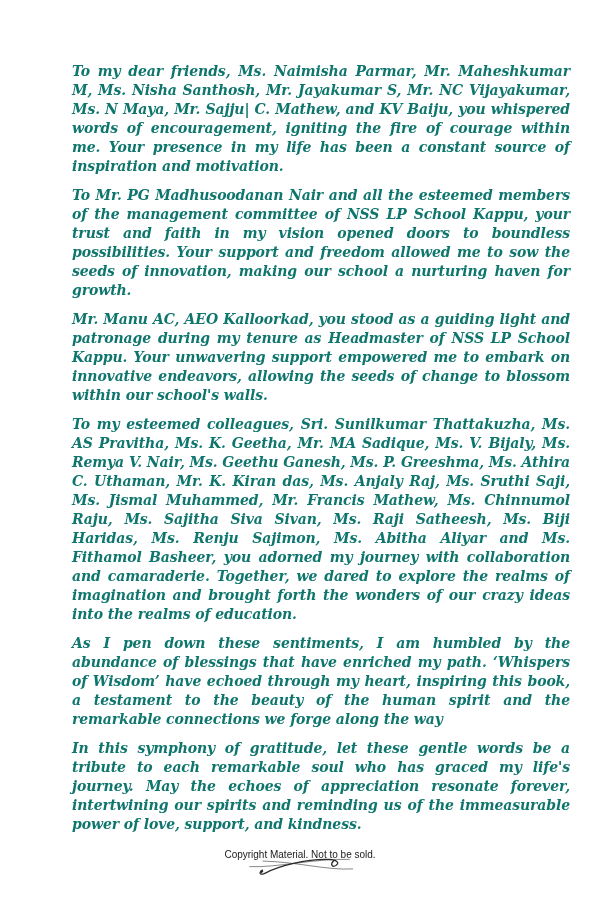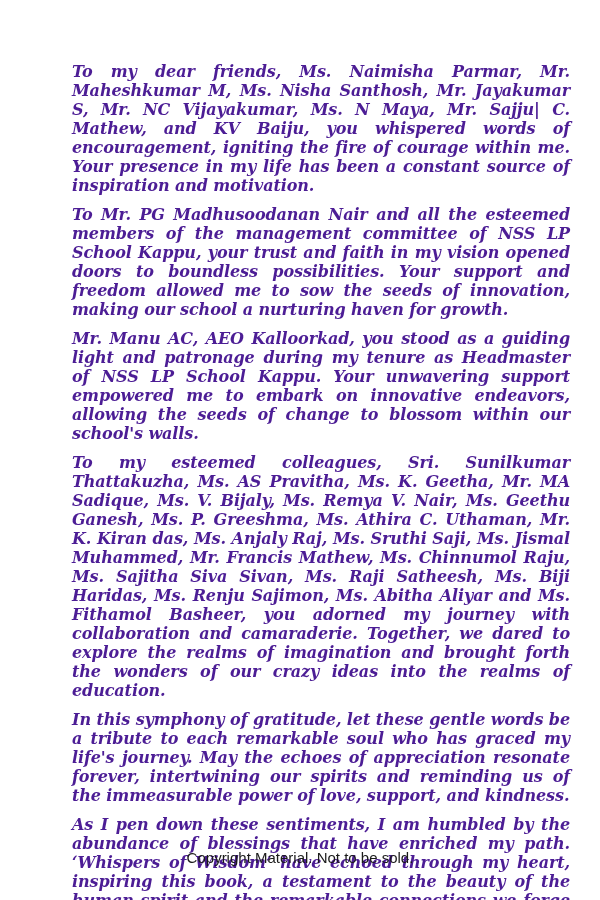--- a/index.html
+++ b/index.html
@@ -15,59 +15,59 @@
     overflow: hidden;
     font-family: "DejaVu Serif", serif;
   }
   .text-block {
     padding: 62px 30px 0 72px;
   }
   .text-block p {
     margin: 0 0 10px 0;
     font-style: italic;
     font-weight: 700;
-    font-size: 16px;
+    font-size: 14px;
     line-height: 19px;
     letter-spacing: -0.1px;
     text-align: justify;
-    color: #4c1d95;
+    color: #0f766e;
   }
   .flourish-wrap {
     width: 112px;
     height: 34px;
     margin: 14px auto 0 auto;
   }
   .flourish-wrap svg {
     display: block;
     width: 100%;
     height: 100%;
   }
   .copyright-footer {
     position: absolute;
     top: 849px;
     left: 0;
     right: 0;
     text-align: center;
     font-family: "Liberation Sans", sans-serif;
-    font-size: 15px;
+    font-size: 10px;
     color: #1a1a1a;
   }
 </style>
 </head>
 <body>
 
 <div class="book-page">
 
   <div class="text-block">
     <p>To my dear friends, Ms. Naimisha Parmar, Mr. Maheshkumar M, Ms. Nisha Santhosh, Mr. Jayakumar S, Mr. NC Vijayakumar, Ms. N Maya, Mr. Sajju| C. Mathew, and KV Baiju, you whispered words of encouragement, igniting the fire of courage within me. Your presence in my life has been a constant source of inspiration and motivation.</p>
     <p>To Mr. PG Madhusoodanan Nair and all the esteemed members of the management committee of NSS LP School Kappu, your trust and faith in my vision opened doors to boundless possibilities. Your support and freedom allowed me to sow the seeds of innovation, making our school a nurturing haven for growth.</p>
     <p>Mr. Manu AC, AEO Kalloorkad, you stood as a guiding light and patronage during my tenure as Headmaster of NSS LP School Kappu. Your unwavering support empowered me to embark on innovative endeavors, allowing the seeds of change to blossom within our school's walls.</p>
     <p>To my esteemed colleagues, Sri. Sunilkumar Thattakuzha, Ms. AS Pravitha, Ms. K. Geetha, Mr. MA Sadique, Ms. V. Bijaly, Ms. Remya V. Nair, Ms. Geethu Ganesh, Ms. P. Greeshma, Ms. Athira C. Uthaman, Mr. K. Kiran das, Ms. Anjaly Raj, Ms. Sruthi Saji, Ms. Jismal Muhammed, Mr. Francis Mathew, Ms. Chinnumol Raju, Ms. Sajitha Siva Sivan, Ms. Raji Satheesh, Ms. Biji Haridas, Ms. Renju Sajimon, Ms. Abitha Aliyar and Ms. Fithamol Basheer, you adorned my journey with collaboration and camaraderie. Together, we dared to explore the realms of imagination and brought forth the wonders of our crazy ideas into the realms of education.</p>
+    <p>As I pen down these sentiments, I am humbled by the abundance of blessings that have enriched my path. ‘Whispers of Wisdom’ have echoed through my heart, inspiring this book, a testament to the beauty of the human spirit and the remarkable connections we forge along the way</p>
     <p>In this symphony of gratitude, let these gentle words be a tribute to each remarkable soul who has graced my life's journey. May the echoes of appreciation resonate forever, intertwining our spirits and reminding us of the immeasurable power of love, support, and kindness.</p>
-    <p>As I pen down these sentiments, I am humbled by the abundance of blessings that have enriched my path. ‘Whispers of Wisdom’ have echoed through my heart, inspiring this book, a testament to the beauty of the human spirit and the remarkable connections we forge along the way</p>
   </div>
 
   <div class="flourish-wrap">
     <svg viewBox="0 0 200 40" xmlns="http://www.w3.org/2000/svg" aria-hidden="true">
       <g fill="none" stroke="#2a2a2a" stroke-linecap="round">
         <path d="M10 23 C 60 25, 126 8, 188 10" stroke-width="1"></path>
         <path d="M34 13 C 92 14, 150 30, 194 27" stroke-width="1"></path>
         <path d="M33 29 c -9 6, -3 10, 6 5 C 62 22, 110 9, 151 10 c 14 0.5, 21 6, 13 11 c -6 3.5, -11 -2, -4 -8" stroke-width="2.2"></path>
       </g>
       <ellipse cx="31.5" cy="31.5" rx="3.2" ry="2.2" transform="rotate(-35 31.5 31.5)" fill="#2a2a2a"></ellipse>

